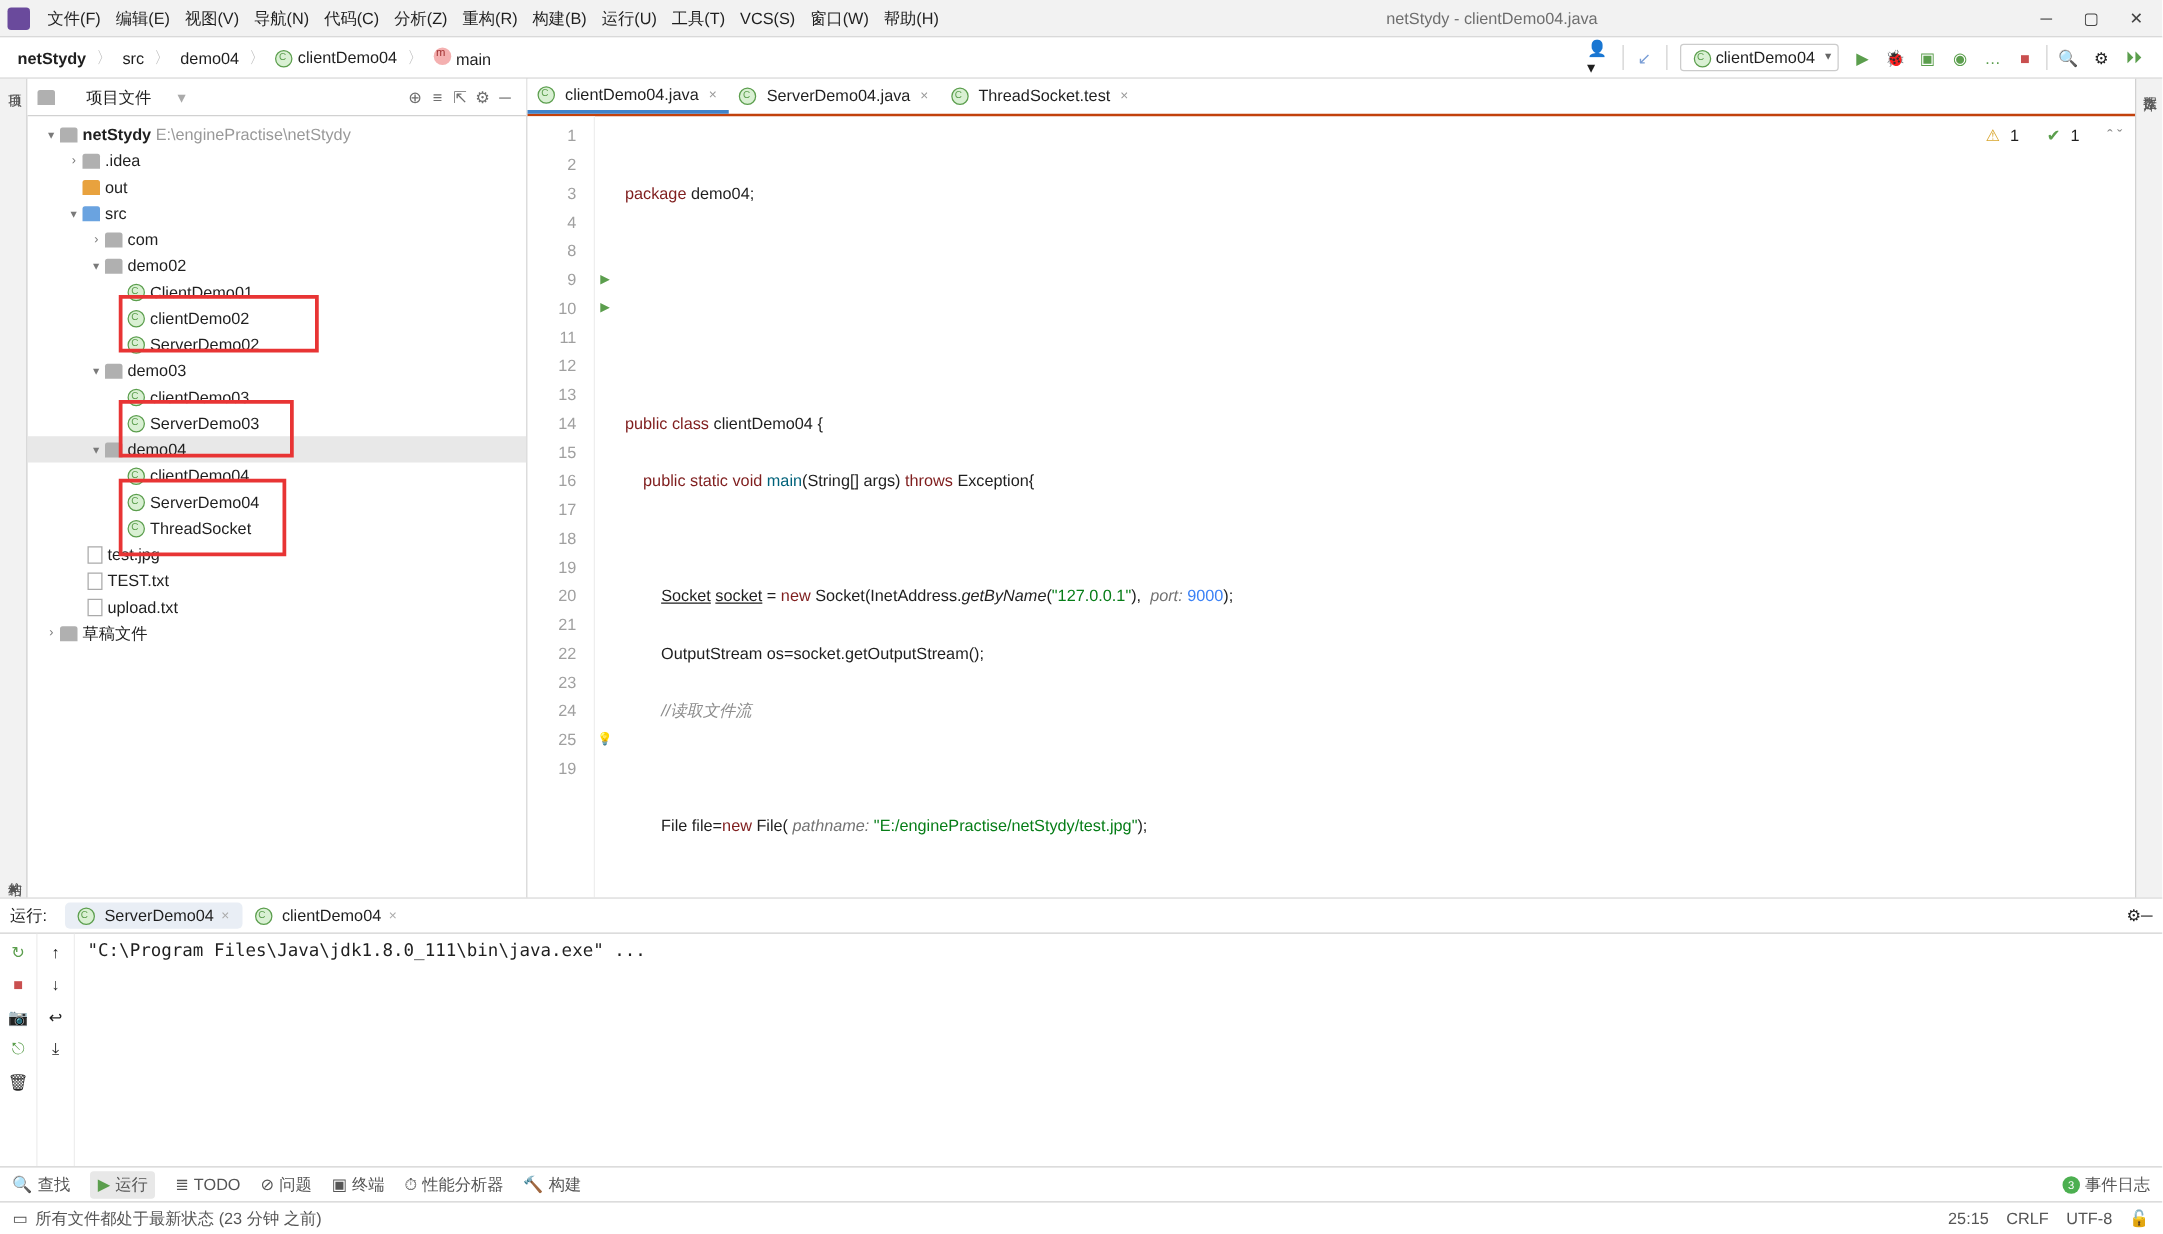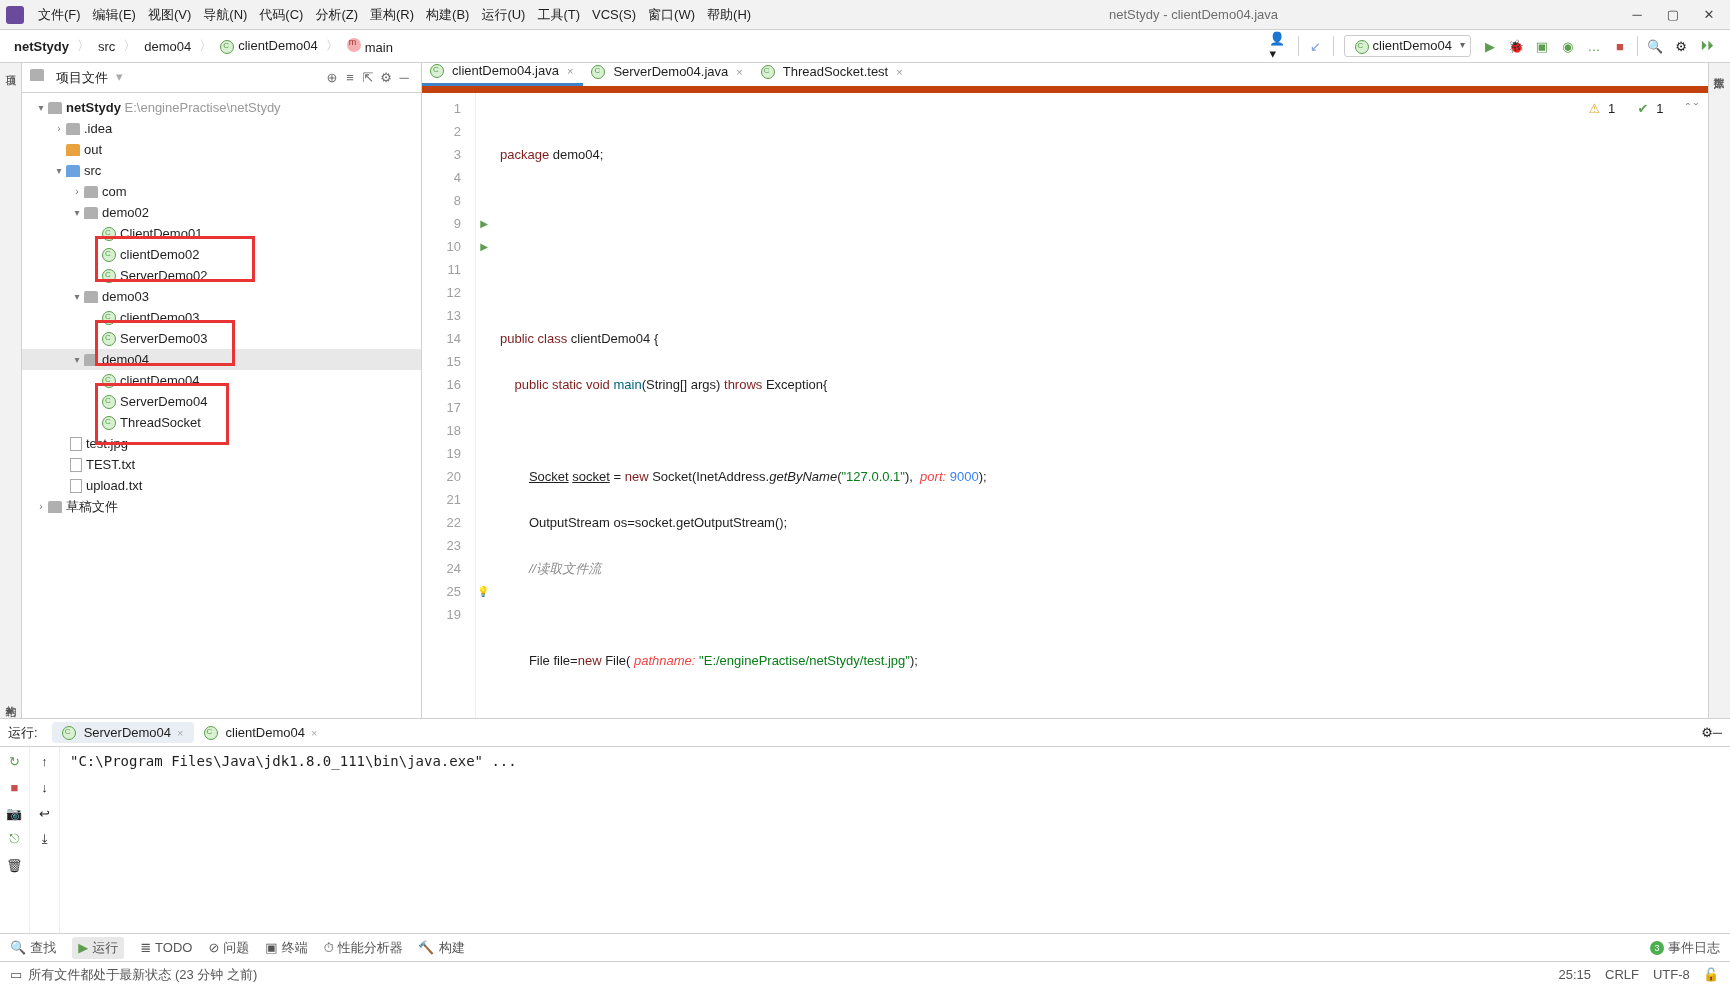--- a/index.html
+++ b/index.html
@@ -19,49 +19,49 @@
 .tb-sep { width:1px; height:20px; background:#d1d1d1; margin:0 4px; }
 .cfg-dropdown { border:1px solid #ccc; border-radius:3px; padding:2px 18px 2px 10px; position:relative; margin:0 6px; }
 .cfg-dropdown::after { content:"▾"; position:absolute; right:5px; top:3px; color:#666; font-size:10px; }
 .java-icon { width:14px; height:14px; border:1px solid #5b9e4d; border-radius:50%; background:#d9f0d3; display:inline-block; margin-right:4px; vertical-align:middle; position:relative; }
 .java-icon::after { content:"C"; position:absolute; font-size:8px; color:#5b9e4d; left:2px; top:0px; }
 .content { flex:1; display:flex; min-height:0; }
 .side-tabs { width:22px; background:#f2f2f2; border-right:1px solid #d1d1d1; display:flex; flex-direction:column; align-items:center; padding-top:4px; gap:8px; }
 .side-tab-label { writing-mode:vertical-rl; font-size:11px; color:#555; }
 .project-panel { width:400px; border-right:1px solid #d1d1d1; display:flex; flex-direction:column; min-width:0; }
 .pp-header { height:30px; display:flex; align-items:center; border-bottom:1px solid #d1d1d1; padding:0 8px; background:#fff; }
-.pp-header .title { flex:1; display:flex; gap:8px; }
+.pp-header .title { flex:1; display:flex; align-items:center; gap:21px; }
 .pp-header .hico { width:18px; height:18px; display:flex; align-items:center; justify-content:center; color:#6e6e6e; }
 .tree { flex:1; overflow:auto; padding:4px 0; }
 .tree-row { display:flex; align-items:center; height:21px; padding-right:6px; white-space:nowrap; cursor:pointer; }
 .tree-row.selected { background:#e8e8e8; }
 .tree-arrow { width:14px; text-align:center; color:#7a7a7a; font-size:10px; }
 .folder-icon { width:14px; height:12px; background:#b0b0b0; display:inline-block; margin-right:4px; border-radius:2px 2px 0 0; position:relative; }
 .folder-icon.blue { background:#6aa3e0; }
 .folder-icon.orange { background:#e8a23e; }
 .file-icon { width:12px; height:14px; background:#fff; border:1px solid #aaa; display:inline-block; margin-right:4px; position:relative; }
 .red-box { position:absolute; border:3px solid #e83434; pointer-events:none; }
 .editor-area { flex:1; display:flex; flex-direction:column; min-width:0; }
-.tabs { height:30px; border-bottom:7px solid #c2410c; display:flex; align-items:flex-end; background:#fff; }
+.tabs { height:30px; border-bottom:2px solid #c2410c; display:flex; align-items:flex-end; background:#fff; }
 .tab { padding:5px 10px 5px 8px; display:flex; align-items:center; gap:4px; border-bottom:2px solid transparent; position:relative; }
 .tab.active { border-bottom:3px solid #4083c9; }
 .tab .x { color:#999; font-size:11px; margin-left:4px; }
 .editor { flex:1; display:flex; font-family:"Consolas","Courier New",monospace; font-size:14px; line-height:23px; min-height:0; overflow:hidden; }
 .gutter { width:54px; text-align:right; color:#a0a0a0; padding:4px 10px 0 0; background:#fff; border-right:1px solid #eee; user-select:none; }
 .gutter .ln { padding-right:4px; }
 .run-gutter { width:16px; padding-top:4px; }
 .run-gutter .tri { color:#5b9e4d; font-size:10px; height:23px; display:flex; align-items:center; justify-content:center; }
 .code { flex:1; padding:4px 0 0 8px; white-space:pre; position:relative; }
 .code .line { height:23px; }
 .kw { color:#7f1d1d; }
 .str { color:#067d17; }
 .num { color:#3b82f6; }
 .cmt { color:#8c8c8c; font-style:italic; }
 .fn { color:#00627a; }
-.hint { color:#ef4444; font-style:italic; }
+.hint { color:#737373; font-style:italic; }
 .inspect { position:absolute; top:4px; right:10px; display:flex; gap:8px; font-size:11px; align-items:center; }
 .right-tabs { width:22px; background:#f2f2f2; border-left:1px solid #d1d1d1; }
 .right-tab-label { writing-mode:vertical-rl; font-size:11px; color:#555; padding:6px 2px; }
 .bottom-panel { height:215px; border-top:1px solid #d1d1d1; display:flex; flex-direction:column; }
 .bp-tabs { height:28px; display:flex; align-items:center; padding:0 8px; border-bottom:1px solid #d1d1d1; background:#fff; }
 .bp-tab { padding:3px 10px; display:flex; align-items:center; gap:4px; }
 .bp-tab.active { background:#e9eef5; border-radius:4px; }
 .bp-tab .x { color:#aaa; font-size:11px; margin-left:2px; }
 .bp-body { flex:1; display:flex; }
 .bp-tool-col { width:30px; border-right:1px solid #eee; display:flex; flex-direction:column; align-items:center; padding-top:4px; gap:6px; }

